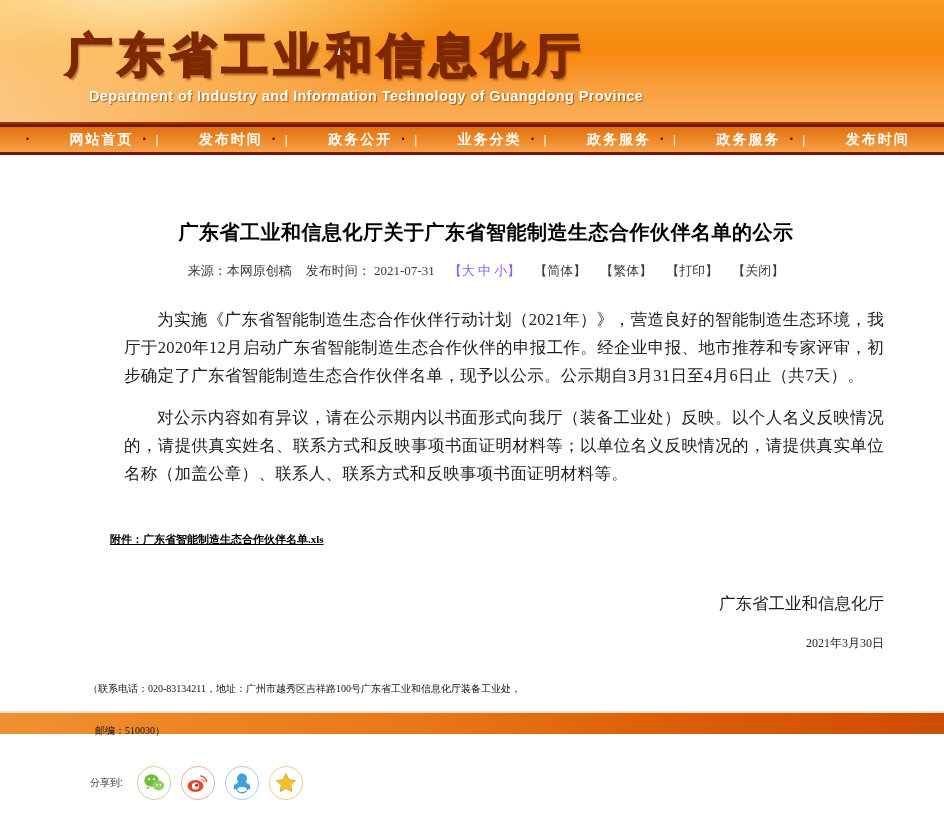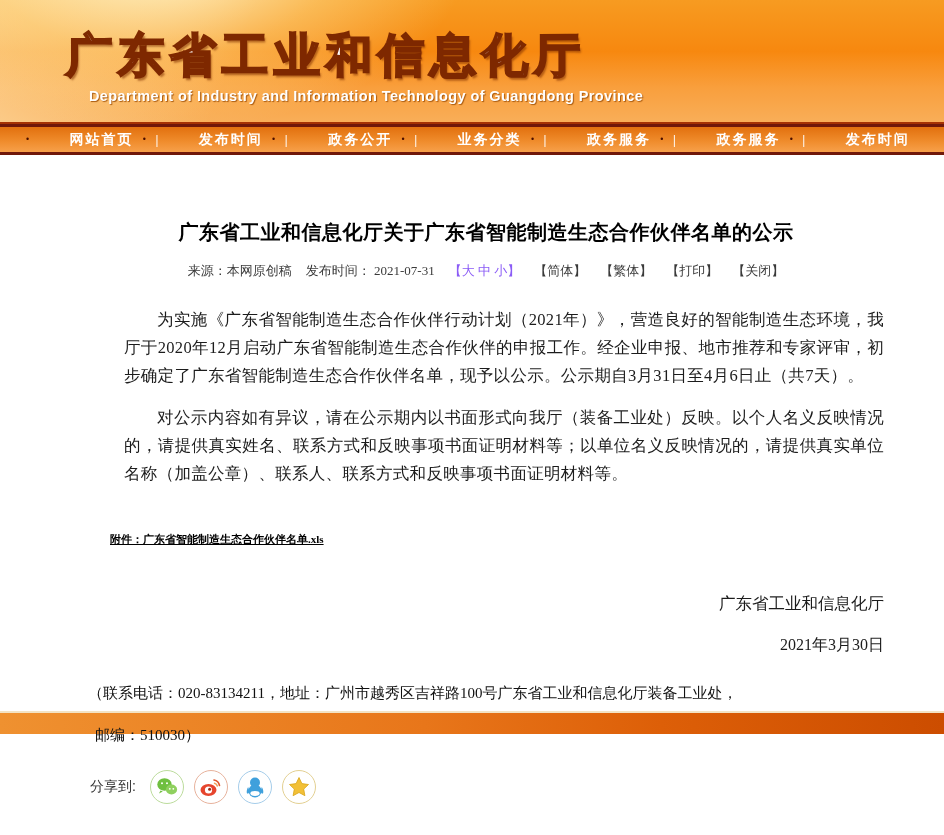--- a/index.html
+++ b/index.html
@@ -64,27 +64,27 @@
     margin-top:26px; font-size:16.5px; line-height:28px;
     text-indent:2em; text-align:justify; letter-spacing:0.3px;margin-left:36px;
   }
   .body-par + .body-par{ margin-top:14px; }
   .attachment{
     margin-top:44px; margin-left:2em;
     font-size:11px; font-weight:bold; color:#000;
     text-decoration:underline; cursor:pointer; display:inline-block;
   }
   .sig-block{ margin-top:46px; text-align:right; font-size:16.5px; }
-  .sig-date{ margin-top:20px; text-align:right; font-size:16px; }
-  .contact{ margin-top:16px; font-size:15px; line-height:42px; color:#111; }
+  .sig-date{ margin-top:20px; text-align:right; font-size:12px; }
+  .contact{ margin-top:16px; font-size:10px; line-height:42px; color:#111; }
   .contact .l2{ padding-left:7px; }
 
   
   .share{ margin-top:14px; display:flex; align-items:center; gap:10px; padding-left:2px; }
-  .share-label{ font-size:14px; color:#333; font-family:"Liberation Sans",sans-serif; margin-right:4px; }
+  .share-label{ font-size:10px; color:#333; font-family:"Liberation Sans",sans-serif; margin-right:4px; }
   .sicon{
     width:34px; height:34px; border-radius:50%; background:#fff;
     display:flex; align-items:center; justify-content:center; cursor:pointer;
   }
   .sicon svg{ display:block; }
   .sicon.wechat{ border:1px solid #bcdc9c; }
   .sicon.weibo { border:1px solid #e7b29c; }
   .sicon.qq    { border:1px solid #a5cdea; }
   .sicon.fav   { border:1px solid #e3d092; }
 

